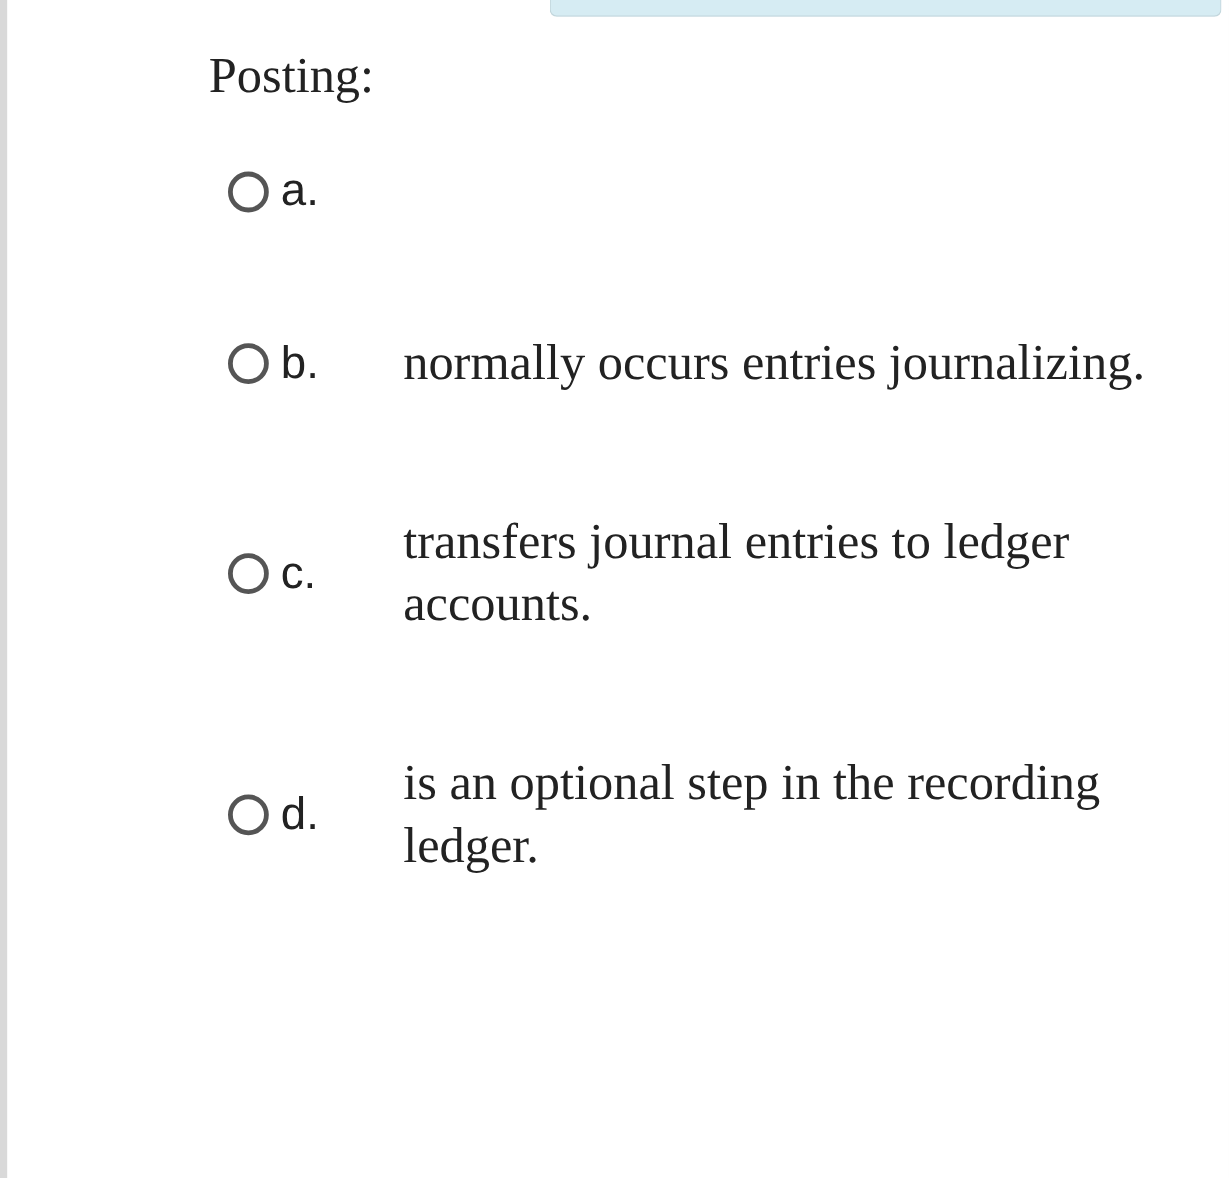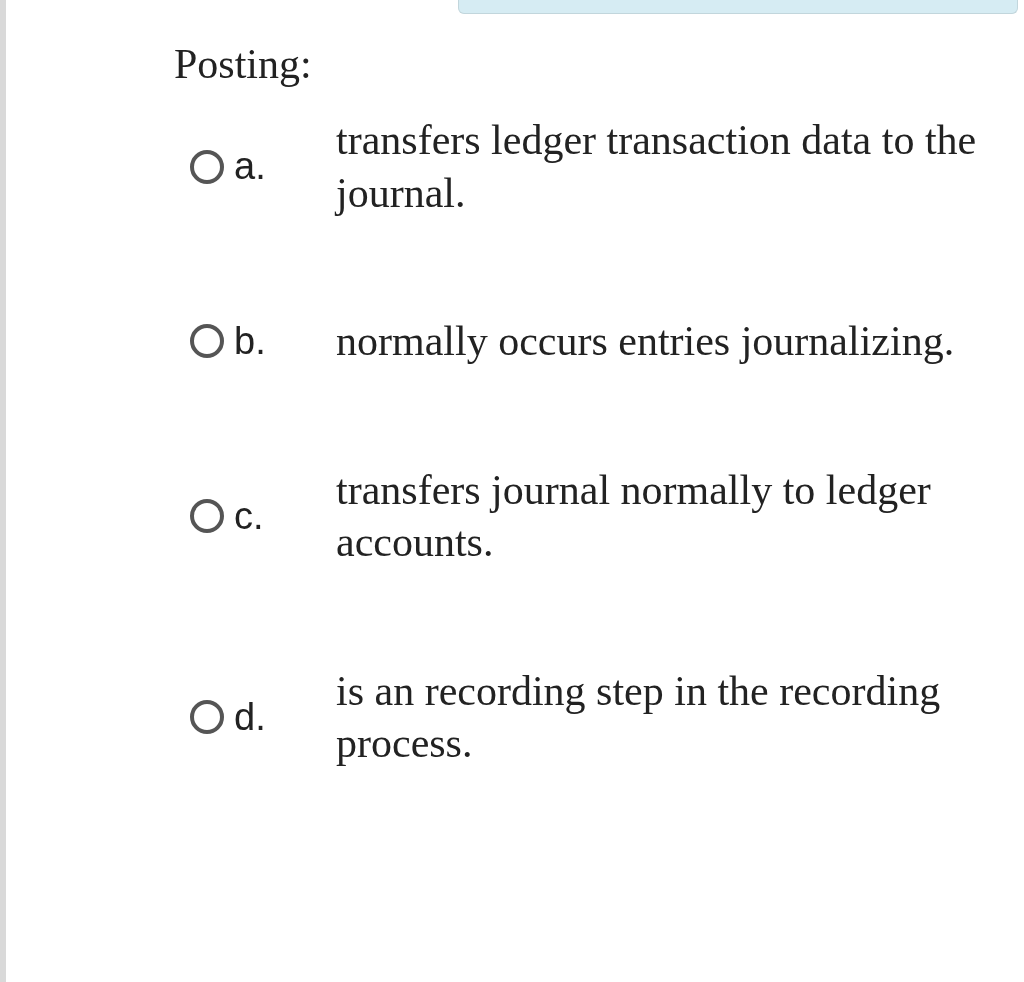--- a/index.html
+++ b/index.html
@@ -30,21 +30,21 @@
     width: 560px;
     height: 14px;
     background: #d6ecf3;
     border: 1px solid #c2d6dc;
     border-top: none;
     border-radius: 0 0 6px 6px;
   }
 
   .question-stem {
     font-size: 42px;
-    margin: 10px 0 26px 0;
+    margin: 10px 0 50px 0;
     font-weight: 400;
   }
 
   .options {
     display: flex;
     flex-direction: column;
     gap: 96px;
     padding-left: 16px;
   }
 
@@ -92,41 +92,40 @@
 
   <div class="question-stem">Posting:</div>
 
   <div class="options">
 
     <div class="option-row">
       <div class="radio-col">
         <div class="radio"></div>
         <span class="opt-letter">a.</span>
       </div>
-      <div class="opt-text">transfers ledger transaction data to the journal.</div>
     </div>
 
     <div class="option-row">
       <div class="radio-col">
         <div class="radio"></div>
         <span class="opt-letter">b.</span>
       </div>
       <div class="opt-text">normally occurs entries journalizing.</div>
     </div>
 
     <div class="option-row">
       <div class="radio-col">
         <div class="radio"></div>
         <span class="opt-letter">c.</span>
       </div>
-      <div class="opt-text">transfers journal normally to ledger accounts.</div>
+      <div class="opt-text">transfers journal entries to ledger accounts.</div>
     </div>
 
     <div class="option-row">
       <div class="radio-col">
         <div class="radio"></div>
         <span class="opt-letter">d.</span>
       </div>
-      <div class="opt-text">is an recording step in the recording process.</div>
+      <div class="opt-text">is an optional step in the recording ledger.</div>
     </div>
 
   </div>
 </div>
 
 </body></html>

